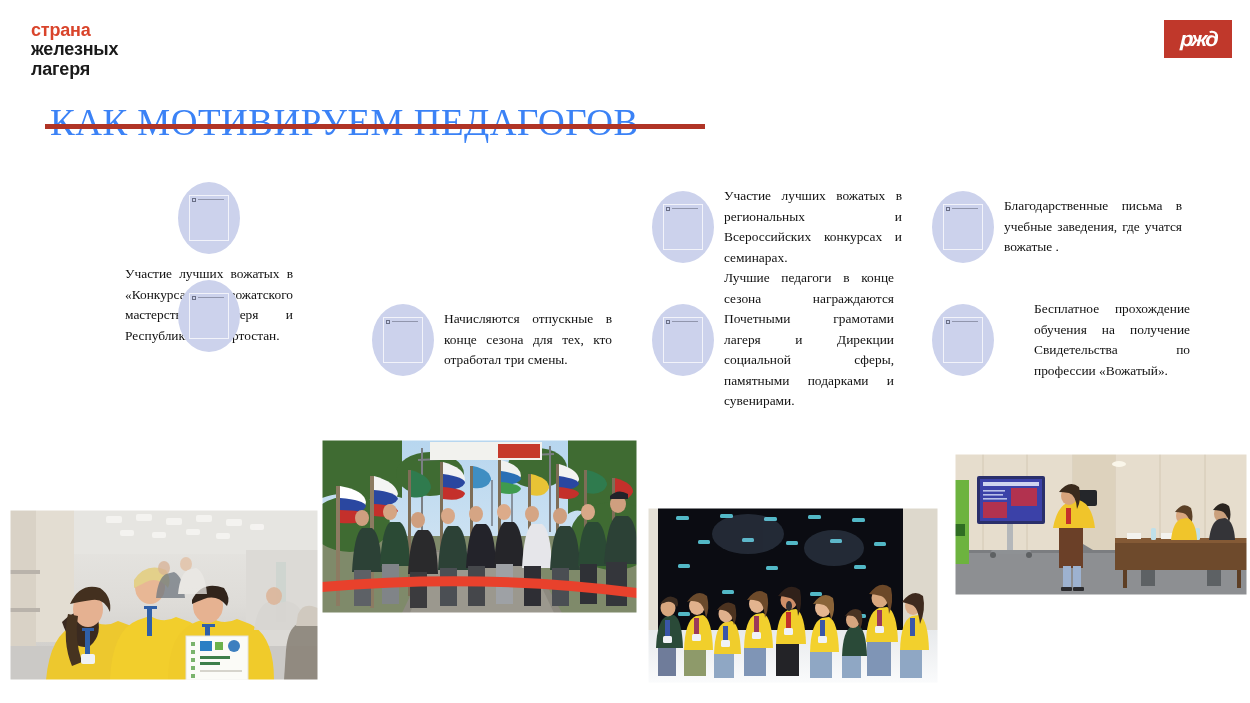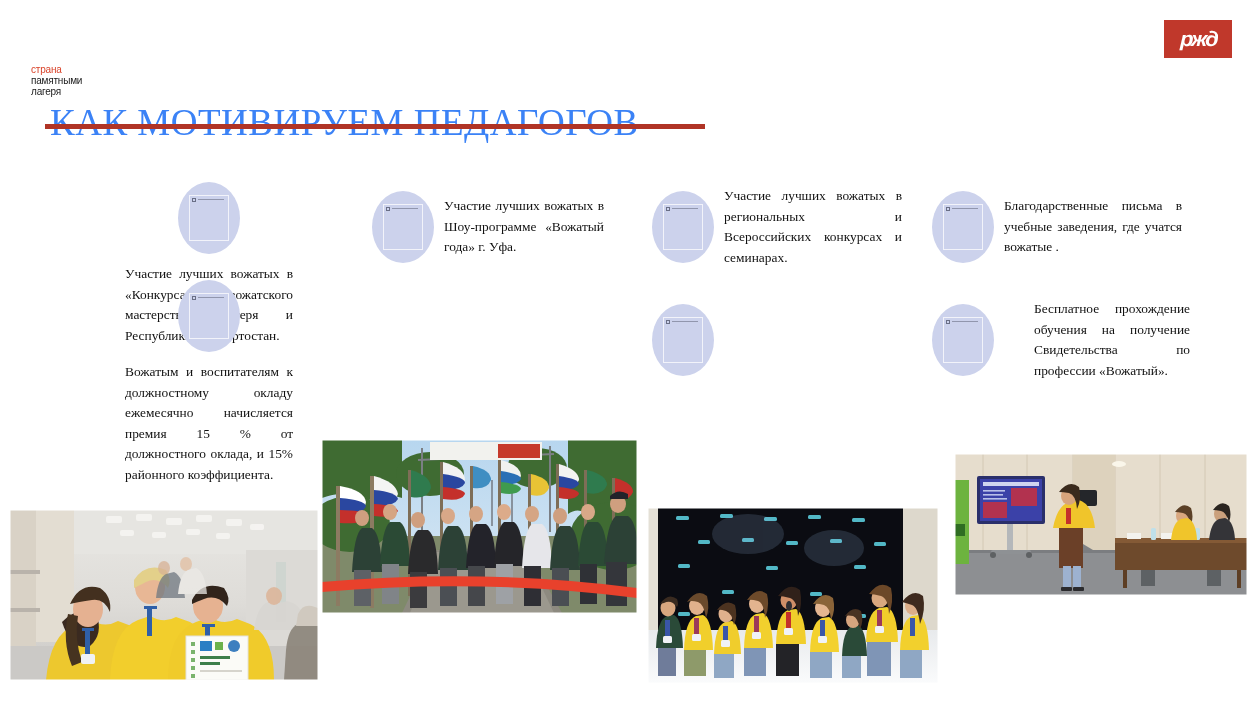--- a/index.html
+++ b/index.html
@@ -15,24 +15,23 @@
     position: relative;
   }
 
   
   .brand-logo {
     position: absolute;
     left: 31px;
     top: 21px;
     line-height: 1.08;
     font-family: "Liberation Sans", sans-serif;
-    font-size: 10px;
-    font-weight: normal;
+    font-size: 18px;
+    font-weight: bold;
     letter-spacing: -0.2px;
-    margin-top: 44px;
   }
   .brand-line-1 { color: #d9442b; }
   .brand-line-2, .brand-line-3 { color: #1a1a1a; }
 
   .rzd-logo {
     position: absolute;
     right: 18px;
     top: 20px;
     width: 68px;
     height: 38px;
@@ -159,73 +158,73 @@
   .photo-1 { left: 10px;  top: 510px; width: 308px; height: 170px; }
   .photo-2 { left: 322px; top: 440px; width: 315px; height: 173px; }
   .photo-3 { left: 648px; top: 508px; width: 290px; height: 175px; }
   .photo-4 { left: 955px; top: 454px; width: 292px; height: 141px; }
 </style>
 </head>
 <body>
 
 <div class="brand-logo">
   <div class="brand-line-1">страна</div>
-  <div class="brand-line-2">памятными</div>
+  <div class="brand-line-2">железных</div>
   <div class="brand-line-3">лагеря</div>
 </div>
 
 <div class="rzd-logo">
   <span class="rzd-mark">ржд</span>
 </div>
 
 <h1 class="slide-title">КАК МОТИВИРУЕМ ПЕДАГОГОВ</h1>
 <div class="title-rule"></div>
 
 <div class="grid">
 
   <div class="cell c1 r1">
     <span class="icon-wrap">
         <span class="icon-inner"></span>
       </span>
     <span class="cell-text">Участие лучших вожатых в «Конкурсах вожатского мастерства» лагеря и Республики Башкортостан.</span>
   </div>
 
-  <div class="cell c2 r1">
-    <span class="icon-wrap">
-        <span class="icon-inner"></span>
-      </span>
-    <span class="cell-text">Участие лучших вожатых в Шоу-программе «Вожатый года» г. Уфа.</span>
-  </div>
 
   <div class="cell c3 r1">
     <span class="icon-wrap">
         <span class="icon-inner"></span>
       </span>
     <span class="cell-text">Участие лучших вожатых в региональных и Всероссийских конкурсах и семинарах.</span>
   </div>
 
   <div class="cell c4 r1">
     <span class="icon-wrap">
         <span class="icon-inner"></span>
       </span>
     <span class="cell-text">Благодарственные письма в учебные  заведения, где учатся вожатые .</span>
   </div>
 
   <div class="cell c1 r2">
     <span class="icon-wrap">
         <span class="icon-inner"></span>
       </span>
-    <span class="cell-text">Вожатым и воспитателям к должностному окладу ежемесячно начисляется премия 15 % от должностного оклада, и 15% районного коэффициента.</span>
   </div>
 
+  <div class="cell c2 r2">
+    <span class="icon-wrap">
+        <span class="icon-inner"></span>
+      </span>
+    <span class="cell-text">Начисляются отпускные в конце сезона для тех, кто отработал три смены.</span>
+  </div>
 
   <div class="cell c3 r2">
     <span class="icon-wrap">
         <span class="icon-inner"></span>
       </span>
+    <span class="cell-text">Лучшие  педагоги в конце сезона награждаются Почетными грамотами лагеря и Дирекции социальной сферы, памятными подарками и сувенирами.</span>
   </div>
 
   <div class="cell c4 r2">
     <span class="icon-wrap">
         <span class="icon-inner"></span>
       </span>
     <span class="cell-text">Бесплатное прохождение обучения  на получение Свидетельства по профессии «Вожатый».</span>
   </div>
 
 </div>

